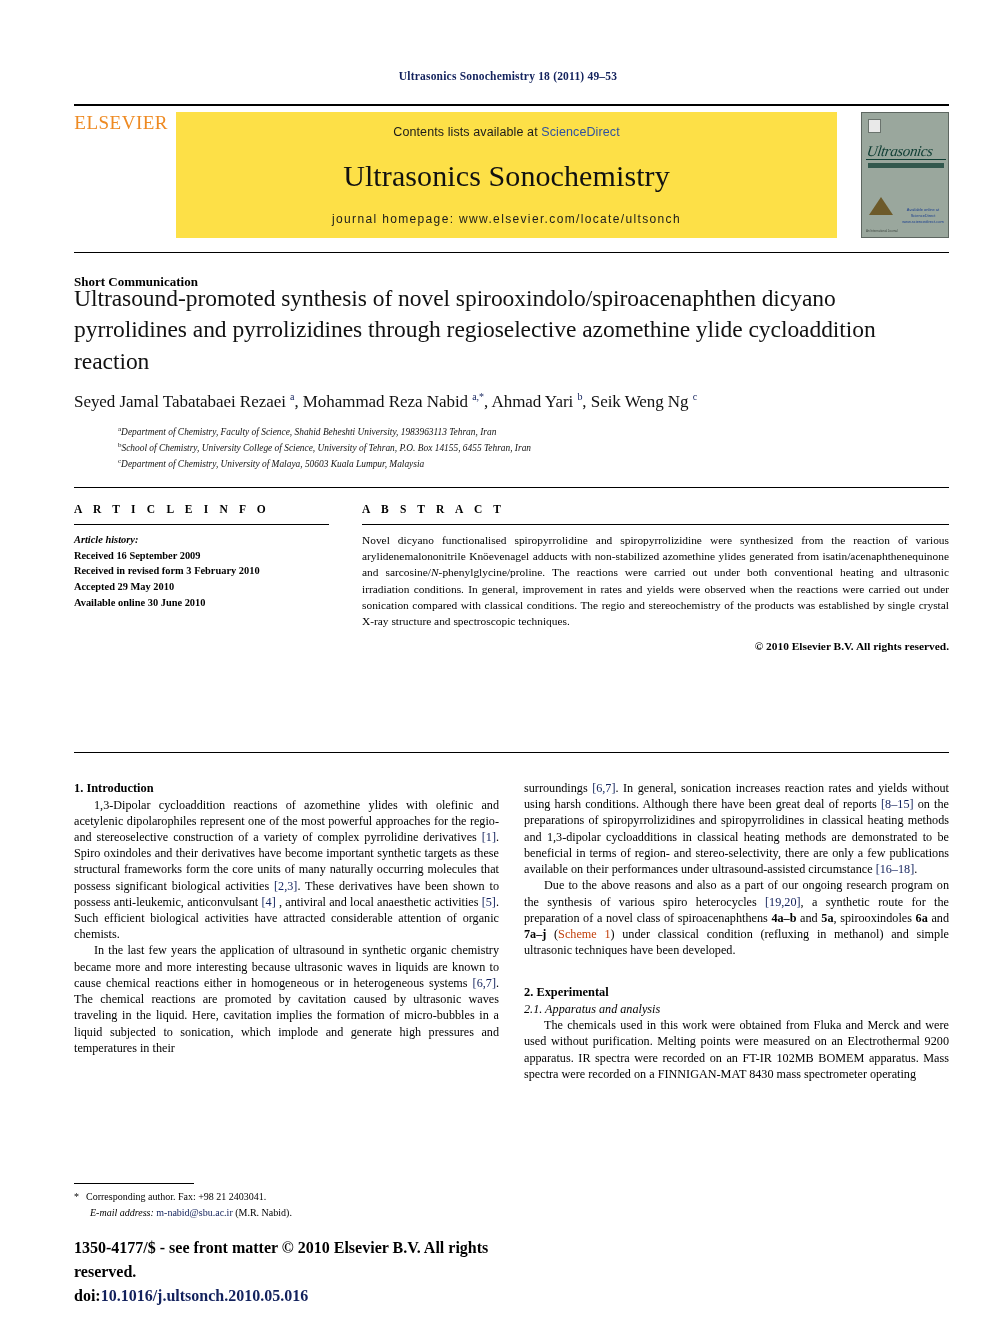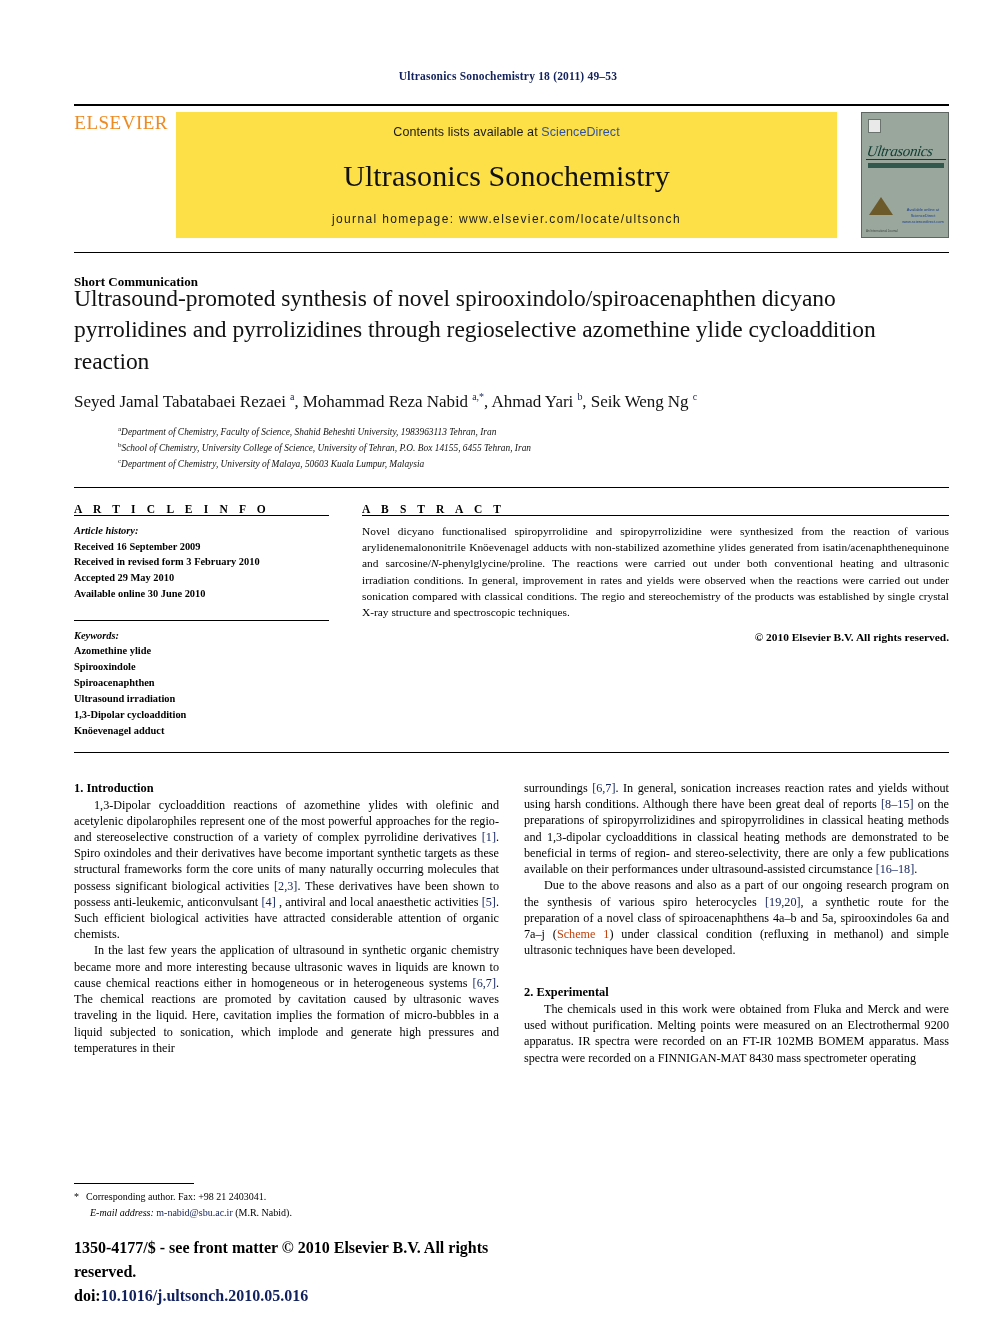--- a/index.html
+++ b/index.html
@@ -236,20 +236,21 @@
     position: absolute;
     left: 350px; top: 503px;
     width: 587px;
   }
   .sec-label {
     font-family: "Liberation Serif", serif;
     font-size: 11.5px;
     font-weight: bold;
     letter-spacing: 4.2px;
     color: #000;
+    margin-bottom: 9px;
   }
   .hrule {
     border-top: .9px solid #000;
     margin-bottom: 7px;
   }
   .hrule-short { width: 255px; }
   .ital-head {
     font-style: italic;
     font-weight: bold;
     font-size: 10.4px;
@@ -312,21 +313,21 @@
   .h3 {
     font-style: italic;
     font-weight: normal;
     font-size: 12.2px;
     margin: 18px 0 11px 0;
     text-indent: 0 !important;
     text-align: left;
   }
   .ref { color: #12215c; }
   .lnk { color: #c2410c; }
-  b.cmp { font-weight: normal; margin-top: 32px; }
+  b.cmp { font-weight: bold; margin-top: 32px; }
 
   
   .foot-rule {
     position: absolute;
     left: 62px; top: 1183px;
     width: 120px;
     border-top: .9px solid #000;
   }
   .footnote {
     position: absolute;
@@ -420,30 +421,20 @@
   <div class="info-rule-top"></div>
 
   <div class="col-info">
     <div class="sec-label">A R T I C L E   I N F O</div>
     <div class="hrule hrule-short"></div>
     <div class="ital-head">Article history:</div>
     <div class="info-line">Received 16 September 2009</div>
     <div class="info-line">Received in revised form 3 February 2010</div>
     <div class="info-line">Accepted 29 May 2010</div>
     <div class="info-line">Available online 30 June 2010</div>
-    <div class="kw-block">
-      <div class="hrule hrule-short"></div>
-      <div class="ital-head">Keywords:</div>
-      <div class="info-line">Azomethine ylide</div>
-      <div class="info-line">Spirooxindole</div>
-      <div class="info-line">Spiroacenaphthen</div>
-      <div class="info-line">Ultrasound irradiation</div>
-      <div class="info-line">1,3-Dipolar cycloaddition</div>
-      <div class="info-line">Knöevenagel adduct</div>
-    </div>
   </div>
 
   <div class="col-abs">
     <div class="sec-label">A B S T R A C T</div>
     <div class="hrule"></div>
     <div class="abs-text">Novel dicyano functionalised spiropyrrolidine and spiropyrrolizidine were synthesized from the reaction of various arylidenemalononitrile Knöevenagel adducts with non-stabilized azomethine ylides generated from isatin/acenaphthenequinone and sarcosine/<i>N</i>-phenylglycine/proline. The reactions were carried out under both conventional heating and ultrasonic irradiation conditions. In general, improvement in rates and yields were observed when the reactions were carried out under sonication compared with classical conditions. The regio and stereochemistry of the products was established by single crystal X-ray structure and spectroscopic techniques.</div>
     <div class="abs-copy">© 2010 Elsevier B.V. All rights reserved.</div>
   </div>
 
   <div class="info-rule-bot"></div>
@@ -451,20 +442,21 @@
   <div class="body-col body-left">
     <p class="h2">1. Introduction</p>
     <p>1,3-Dipolar cycloaddition reactions of azomethine ylides with olefinic and acetylenic dipolarophiles represent one of the most powerful approaches for the regio- and stereoselective construction of a variety of complex pyrrolidine derivatives <span class="ref">[1]</span>. Spiro oxindoles and their derivatives have become important synthetic targets as these structural frameworks form the core units of many naturally occurring molecules that possess significant biological activities <span class="ref">[2,3]</span>. These derivatives have been shown to possess anti-leukemic, anticonvulsant <span class="ref">[4]</span> , antiviral and local anaesthetic activities <span class="ref">[5]</span>. Such efficient biological activities have attracted considerable attention of organic chemists.</p>
     <p>In the last few years the application of ultrasound in synthetic organic chemistry became more and more interesting because ultrasonic waves in liquids are known to cause chemical reactions either in homogeneous or in heterogeneous systems <span class="ref">[6,7]</span>. The chemical reactions are promoted by cavitation caused by ultrasonic waves traveling in the liquid. Here, cavitation implies the formation of micro-bubbles in a liquid subjected to sonication, which implode and generate high pressures and temperatures in their</p>
   </div>
 
   <div class="body-col body-right">
     <p class="noindent">surroundings <span class="ref">[6,7]</span>. In general, sonication increases reaction rates and yields without using harsh conditions. Although there have been great deal of reports <span class="ref">[8–15]</span> on the preparations of spiropyrrolizidines and spiropyrrolidines in classical heating methods and 1,3-dipolar cycloadditions in classical heating methods are demonstrated to be beneficial in terms of region- and stereo-selectivity, there are only a few publications available on their performances under ultrasound-assisted circumstance <span class="ref">[16–18]</span>.</p>
     <p>Due to the above reasons and also as a part of our ongoing research program on the synthesis of various spiro heterocycles <span class="ref">[19,20]</span>, a synthetic route for the preparation of a novel class of spiroacenaphthens <b class="cmp">4a–b</b> and <b class="cmp">5a</b>, spirooxindoles <b class="cmp">6a</b> and <b class="cmp">7a–j</b> (<span class="lnk">Scheme 1</span>) under classical condition (refluxing in methanol) and simple ultrasonic techniques have been developed.</p>
     <p class="h2 spaced">2. Experimental</p>
+    <p class="h3">2.1. Apparatus and analysis</p>
     <p>The chemicals used in this work were obtained from Fluka and Merck and were used without purification. Melting points were measured on an Electrothermal 9200 apparatus. IR spectra were recorded on an FT-IR 102MB BOMEM apparatus. Mass spectra were recorded on a FINNIGAN-MAT 8430 mass spectrometer operating</p>
   </div>
 
   <div class="foot-rule"></div>
   <div class="footnote">
     <div><span class="star">*</span><span>Corresponding author. Fax: +98 21 2403041.</span></div>
     <div class="fn-line2"><i>E-mail address:</i> <span class="email">m-nabid@sbu.ac.ir</span> <span>(M.R. Nabid).</span></div>
   </div>
 
   <div class="copyright">

